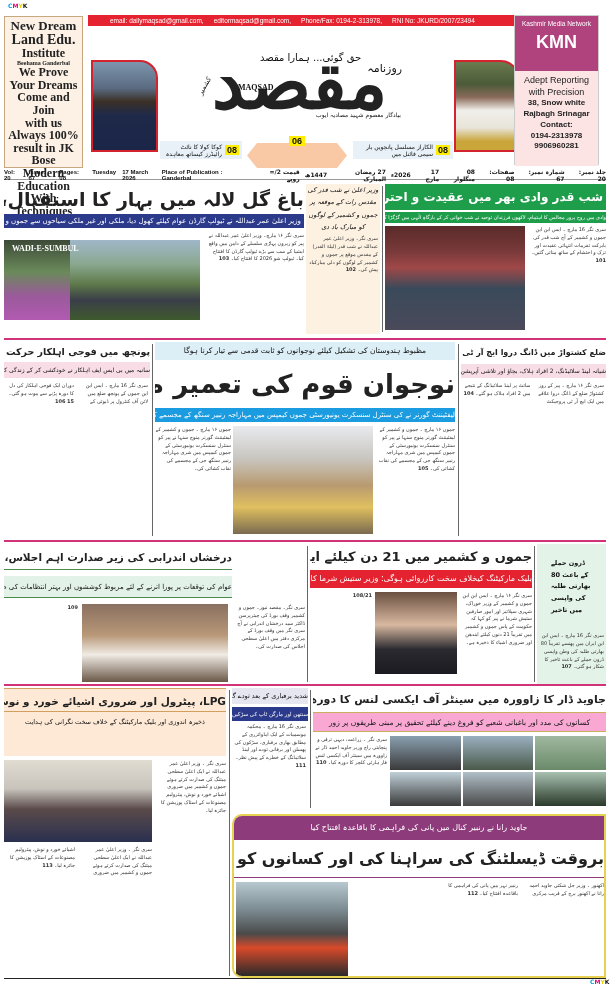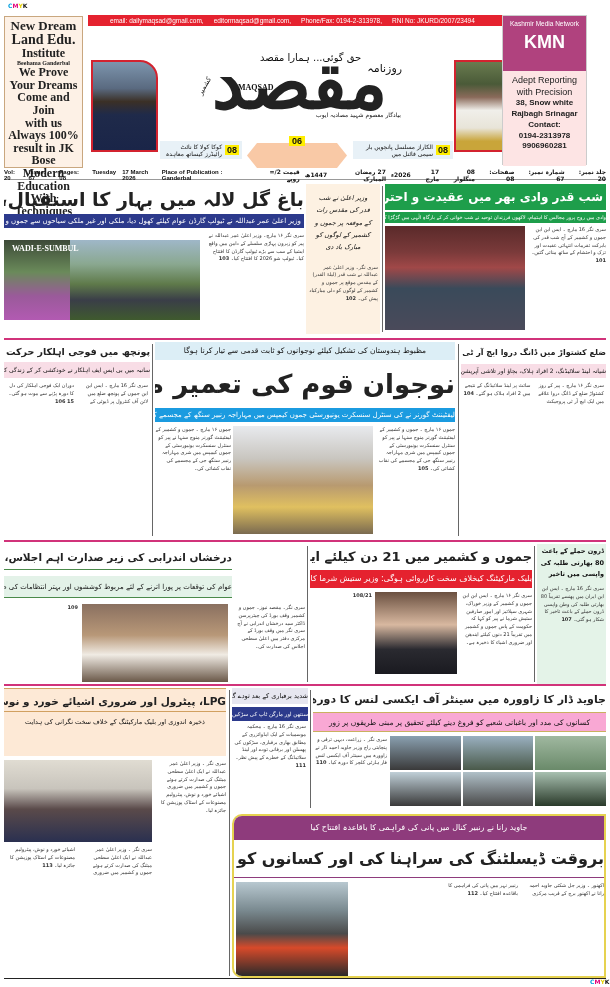--- a/index.html
+++ b/index.html
@@ -19,21 +19,21 @@
 .logo .roz{position:absolute;right:38px;top:32px;font-size:11px}
 .logo .slogan{position:absolute;left:70px;top:22px;font-size:10px}
 .logo .en{position:absolute;left:48px;top:53px;font-size:8px;font-family:"Liberation Serif",serif;font-weight:bold}
 .logo .kash{position:absolute;left:5px;top:52px;font-size:7px;transform:rotate(-60deg)}
 .logo .memorial{position:absolute;left:126px;top:81px;font-size:6px}
 .ticker{top:141px;height:18px;background:#e8f1f7}
 .tk1{left:160px;width:82px}.tk2{left:353px;width:100px}
 .tick-num{background:#ffee00;font-weight:bold;font-size:9px;padding:0 2px;font-family:"Liberation Sans",sans-serif}
 .hex{left:247px;top:143px;width:100px;height:25px;background:#f9c9a6;clip-path:polygon(10% 0,90% 0,100% 50%,90% 100%,10% 100%,0 50%)}
 .hexnum{left:289px;top:136px;background:#ffee00;font-weight:bold;font-size:9px;padding:0 3px;font-family:"Liberation Sans",sans-serif}
-.kmn{left:502px;top:15px;width:85px;height:150px;border:1px solid #ccc}
+.kmn{left:514px;top:15px;width:85px;height:150px;border:1px solid #ccc}
 .kmn .top{height:55px;background:#b0427e;color:#fff;text-align:center;position:relative}
 .kmn .top .arc{font-size:6.5px;padding-top:4px;font-family:"Liberation Sans",sans-serif}
 .kmn .top .kmnt{font-size:18px;font-weight:bold;font-family:"Liberation Sans",sans-serif;margin-top:5px}
 .kmn .bot{background:#fde4e4;height:95px;text-align:center;font-family:"Liberation Sans",sans-serif;font-size:8px;padding-top:3px;line-height:1.35;color:#222}
 .kmn .bot b{display:block}
 .datebar{left:4px;top:170px;width:602px;height:10px;font-size:6px;display:flex;justify-content:space-between;align-items:center;font-family:"Liberation Sans",sans-serif;font-weight:bold;border-bottom:1px solid #999}
 .hr{height:2px;background:#d1337a}
 .headline{font-weight:bold;color:#222;white-space:nowrap;overflow:hidden}
 .img{overflow:hidden}
 .txt{font-size:5px;line-height:1.55;color:#333;overflow:hidden}
@@ -132,21 +132,21 @@
   <div class="headline urdu" style="font-size:19px;text-align:center;height:30px;line-height:30px">باغ گل لالہ میں بہار کا استقبال، سیاحتی صنعت کیلئے نئی اُمید</div>
   <div class="urdu" style="background:#2c3a8c;color:#fff;font-size:7px;height:14px;line-height:14px;text-align:center;white-space:nowrap;overflow:hidden;padding:0 3px">وزیر اعلیٰ عمر عبداللہ نے ٹیولپ گارڈن عوام کیلئے کھول دیا، ملکی اور غیر ملکی سیاحوں سے جموں و کشمیر آ کر قدرتی حسن کا نظارہ کرنے کی اپیل</div>
   <div class="abs img" style="left:0;top:56px;width:196px;height:80px;background:linear-gradient(180deg,#9fb7c8 0%,#8aa890 30%,#5f7a4a 55%,#3a3e48 75%,#3f5a2e 100%)">
     <div style="position:absolute;left:0;top:0;width:66px;height:80px;background:linear-gradient(180deg,#3d4a38,#6a8a5a 40%,#9a5a9a 70%,#b25ab2)"></div>
     <div style="position:absolute;left:8px;top:4px;font-size:8px;color:#fff;font-weight:bold;font-family:'Liberation Serif',serif">WADI-E-SUMBUL</div>
   </div>
   <div class="abs txt urdu" style="left:200px;top:48px;width:100px;height:82px"><span>سری نگر ۱۶ مارچ۔ وزیر اعلیٰ عمر عبداللہ نے پیر کو زبرون پہاڑی سلسلے کے دامن میں واقع ایشیا کے سب سے بڑے ٹیولپ گارڈن کا افتتاح کیا۔ ٹیولپ شو 2026 کا افتتاح کیا۔</span> <b>103</b></div>
 </div>
 
 <div class="abs" style="left:306px;top:184px;width:74px;height:150px;background:#fdf1e2">
-  <div class="urdu" style="font-size:6.5px;text-align:center;line-height:1.9;padding:8px;font-style:italic">وزیر اعلیٰ نے شب قدر کی مقدس رات کے موقعہ پر جموں و کشمیر کے لوگوں کو مبارک باد دی</div>
+  <div class="urdu" style="font-size:6.5px;text-align:center;line-height:1.9;padding:0;font-style:italic">وزیر اعلیٰ نے شب قدر کی مقدس رات کے موقعہ پر جموں و کشمیر کے لوگوں کو مبارک باد دی</div>
   <div class="txt urdu" style="padding:2px;height:96px"><span>سری نگر۔ وزیر اعلیٰ عمر عبداللہ نے شب قدر (لیلۃ القدر) کے مقدس موقع پر جموں و کشمیر کے لوگوں کو دلی مبارکباد پیش کی۔</span> <b>102</b></div>
 </div>
 <div class="abs colrule" style="left:382px;top:186px;height:146px"></div>
 
 <div class="abs" style="left:385px;top:184px;width:221px;height:150px">
   <div class="headline urdu" style="background:#1e9e4b;color:#fff;font-size:12px;height:26px;line-height:26px;text-align:center;padding:0 3px">شب قدر وادی بھر میں عقیدت و احترام کیساتھ منائی گئی</div>
   <div class="urdu" style="background:#1e9e4b;color:#fff;font-size:5px;height:11px;line-height:11px;margin-top:2px;white-space:nowrap;overflow:hidden;text-align:center">وادی میں روح پرور مجالس کا اہتمام، لاکھوں فرزندان توحید نے شب خوانی کر کے بارگاہِ الٰہی میں گڑگڑا کر دعائیں مانگیں</div>
   <div class="abs img" style="left:0;top:42px;width:140px;height:104px;background:linear-gradient(180deg,#5a2a2a 0%,#7a3a3a 25%,#a04848 40%,#3a4a5a 60%,#4a4a5a 100%)"></div>
   <div class="abs txt urdu" style="left:143px;top:42px;width:78px;height:104px"><span>سری نگر 16 مارچ ۔ ایس این این جموں و کشمیر کے آج شب قدر کی بابرکت تقریبات انتہائی عقیدت اور تزک و احتشام کے ساتھ منائی گئیں۔</span> <b>101</b></div>
 </div>
@@ -191,21 +191,21 @@
 <div class="abs" style="left:310px;top:544px;width:222px;height:140px">
   <div class="headline urdu" style="font-size:13px;text-align:center;height:26px;line-height:26px">جموں و کشمیر میں 21 دن کیلئے ایندھن کا وافر ذخیرہ</div>
   <div class="urdu" style="background:#e5222f;color:#fff;font-size:8px;height:18px;line-height:18px;text-align:center;white-space:nowrap;overflow:hidden">بلیک مارکیٹنگ کیخلاف سخت کارروائی ہوگی: وزیر ستیش شرما کا انتباہ</div>
   <div class="abs txt urdu" style="left:0;top:48px;width:62px;height:90px"><b>108/21</b></div>
   <div class="abs img" style="left:65px;top:48px;width:82px;height:82px;background:linear-gradient(180deg,#6a5040 0%,#d8b8a0 40%,#2a2a30 70%,#1a1a20 100%)"></div>
   <div class="abs txt urdu" style="left:150px;top:48px;width:72px;height:90px">سری نگر ۱۶ مارچ ۔ ایس این این جموں و کشمیر کے وزیر خوراک، شہری سپلائیز اور امور صارفین ستیش شرما نے پیر کو کہا کہ حکومت کے پاس جموں و کشمیر میں تقریباً 21 دنوں کیلئے ایندھن اور ضروری اشیاء کا ذخیرہ ہے۔</div>
 </div>
 <div class="abs colrule" style="left:534px;top:546px;height:136px"></div>
 
 <div class="abs" style="left:537px;top:544px;width:69px;height:140px;background:#e4f3e8">
-  <div class="urdu" style="font-size:6.5px;text-align:right;line-height:1.8;padding:2px;font-weight:bold">ڈرون حملے کے باعث 80 بھارتی طلبہ کی واپسی میں تاخیر</div>
+  <div class="urdu" style="font-size:6.5px;text-align:left;line-height:1.8;padding:14px;font-weight:bold">ڈرون حملے کے باعث 80 بھارتی طلبہ کی واپسی میں تاخیر</div>
   <div class="txt urdu" style="padding:2px;height:96px"><span>سری نگر 16 مارچ ۔ ایس این این ایران میں پھنسے تقریباً 80 بھارتی طلبہ کی وطن واپسی ڈرون حملے کے باعث تاخیر کا شکار ہو گئی۔</span> <b>107</b></div>
 </div>
 
 <div class="abs hr" style="left:4px;top:684px;width:602px"></div>
 
 <div class="abs" style="left:4px;top:688px;width:222px;height:290px">
   <div style="background:#fde9d6;height:68px">
     <div class="headline urdu" style="font-size:10.5px;text-align:center;height:24px;line-height:24px;border-top:1px solid #d1a060;border-bottom:1px solid #d1a060">LPG، پیٹرول اور ضروری اشیائے خورد و نوش کے اسٹاک پوزیشن کا جائزہ</div>
     <div class="urdu" style="font-size:6.5px;text-align:center;height:20px;line-height:20px">ذخیرہ اندوزی اور بلیک مارکیٹنگ کے خلاف سخت نگرانی کی ہدایت</div>
   </div>

